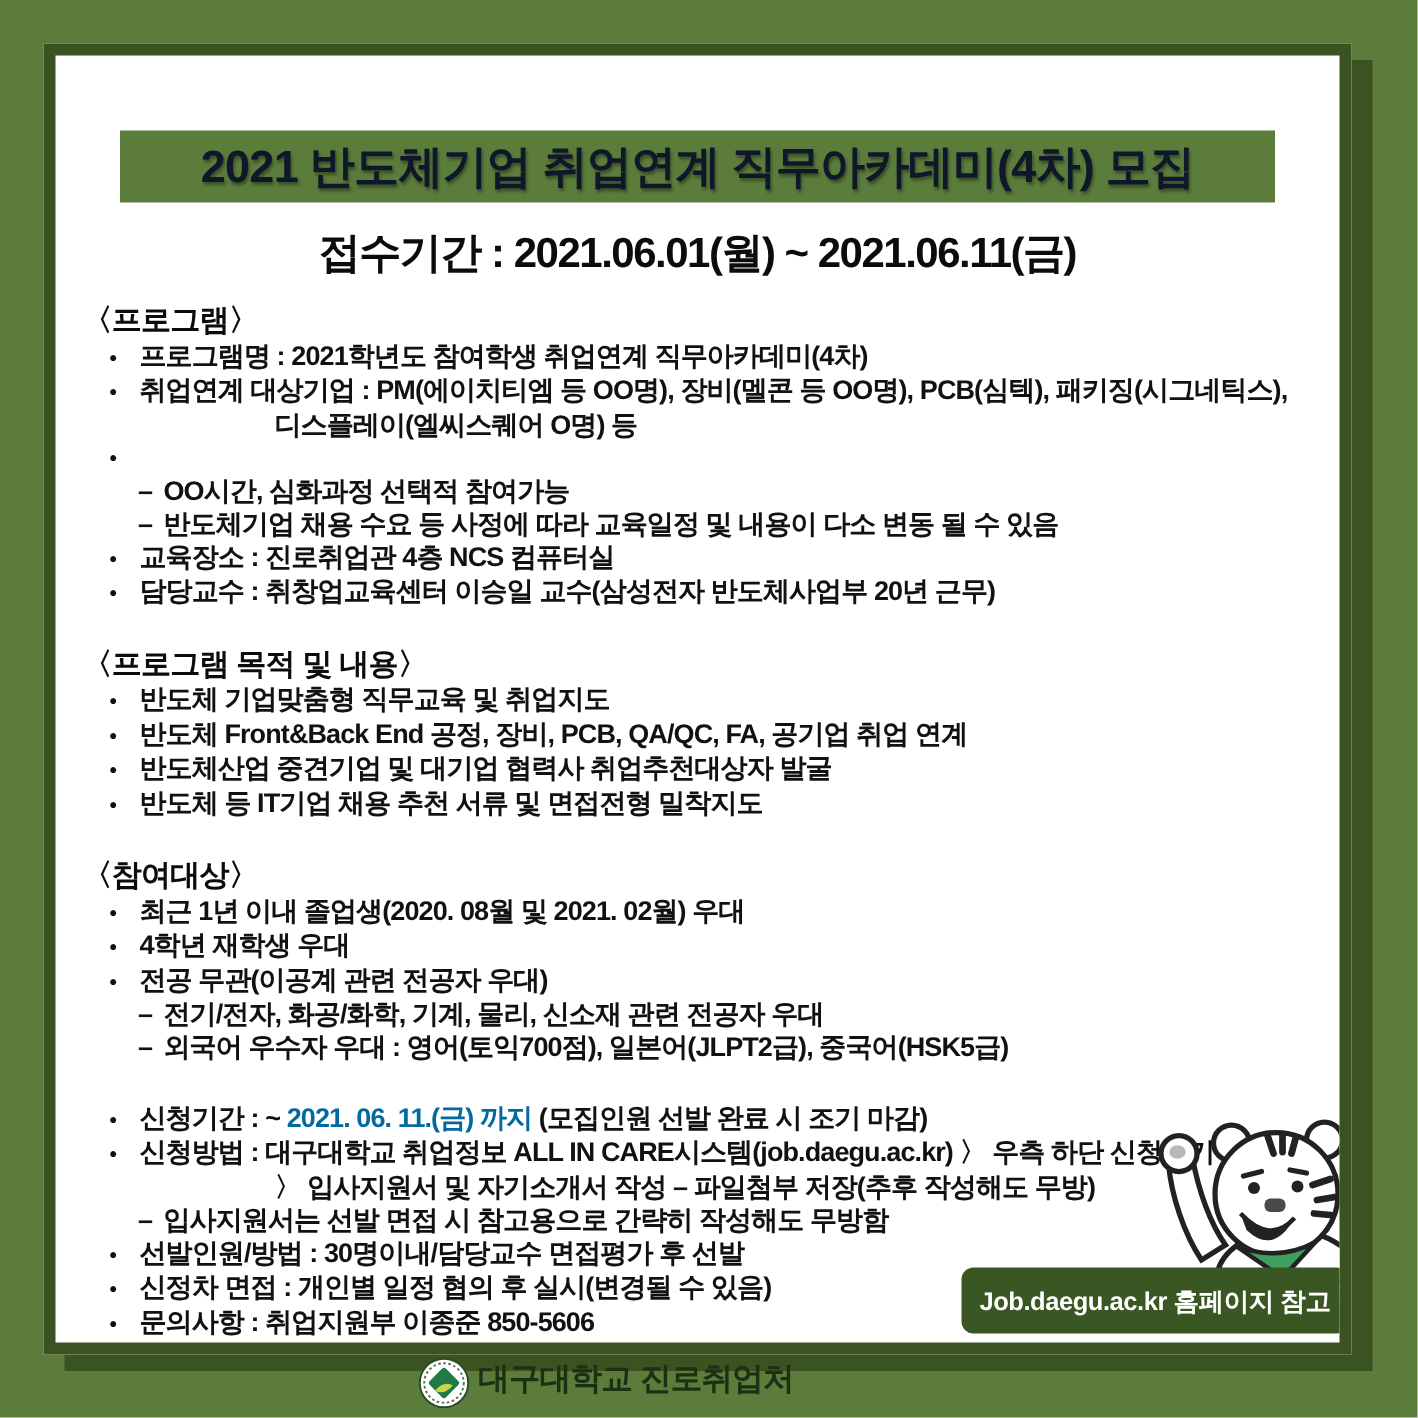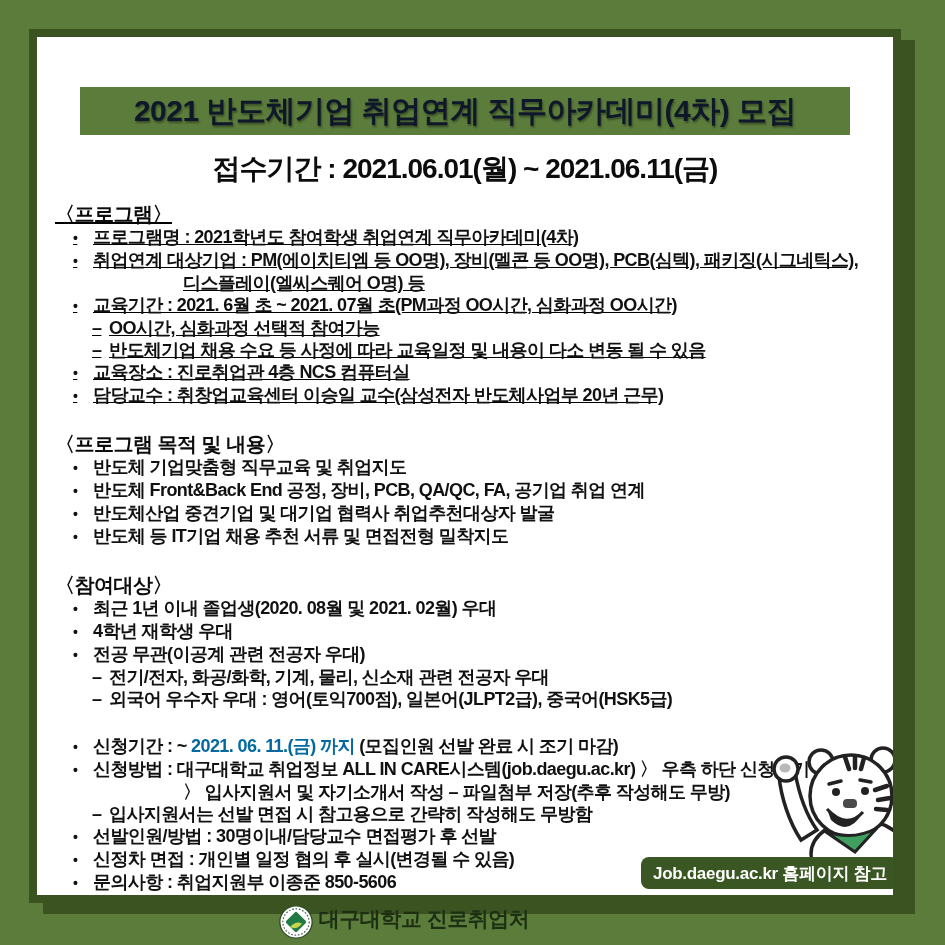--- a/index.html
+++ b/index.html
@@ -31,41 +31,41 @@
   }
   .subtitle{
     margin-top:15px;text-align:center;
     font-size:28px;font-weight:900;color:#0c0c0c;letter-spacing:-1px;
     white-space:nowrap;
   }
   .content{
     margin-top:10px;padding:0 18px;
   }
   .section{margin-top:25px;}
-  .section:first-child{margin-top:14px;text-decoration:underline;}
+  .section:first-child{margin-top:14px;}
   .sec-heading{
     font-size:20px;font-weight:800;color:#0c0c0c;
     letter-spacing:-0.5px;line-height:24px;
   }
   .line{
     display:flex;align-items:baseline;
     font-size:18px;font-weight:600;color:#111111;
     line-height:22px;letter-spacing:-0.6px;white-space:nowrap;
   }
   .line .marker{flex:0 0 auto;text-align:left;}
   .line.bullet{padding-left:18px;}
   .line.bullet .marker{width:20px;font-size:14px;}
   .line.dash{padding-left:37px;}
   .line.dash .marker{width:17px;}
   .line.wrap{padding-left:128px;}
   .line.wrap .marker{width:0;}
   .red{color:#0369a1;margin-top:21px;}
   .badge{
     position:absolute;right:-6px;bottom:6px;
-    width:258px;height:32px;
+    width:258px;height:44px;
     background:#3a5622;border-radius:8px;
     display:flex;align-items:center;justify-content:center;
     z-index:3;
   }
   .badge span{color:#ffffff;font-size:17px;font-weight:800;letter-spacing:-0.3px;}
   .mascot{
     position:absolute;right:-26px;bottom:28px;
     width:160px;height:125px;z-index:2;pointer-events:none;
   }
   .footer{
@@ -98,21 +98,20 @@
         <div class="line bullet">
           <span class="marker">•</span>
           <span><span>취업연계 대상기업 : PM(에이치티엠 등 OO명), 장비(멜콘 등 OO명), PCB(심텍), 패키징(시그네틱스),</span></span>
         </div>
         <div class="line wrap">
           <span class="marker"></span>
           <span><span>디스플레이(엘씨스퀘어 O명) 등</span></span>
         </div>
         <div class="line bullet">
           <span class="marker">•</span>
-          <span><span>교육기간 : 2021. 6월 초 ~ 2021. 07월 초(PM과정 OO시간, 심화과정 OO시간)</span></span>
         </div>
         <div class="line dash">
           <span class="marker">–</span>
           <span><span>OO시간, 심화과정 선택적 참여가능</span></span>
         </div>
         <div class="line dash">
           <span class="marker">–</span>
           <span><span>반도체기업 채용 수요 등 사정에 따라 교육일정 및 내용이 다소 변동 될 수 있음</span></span>
         </div>
         <div class="line bullet">

